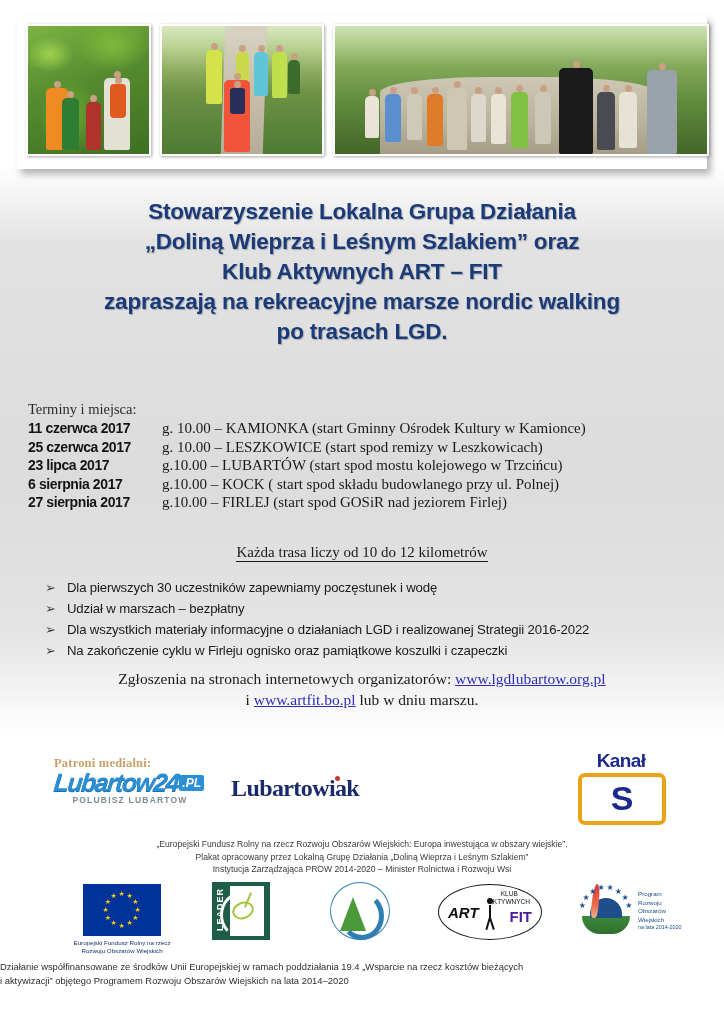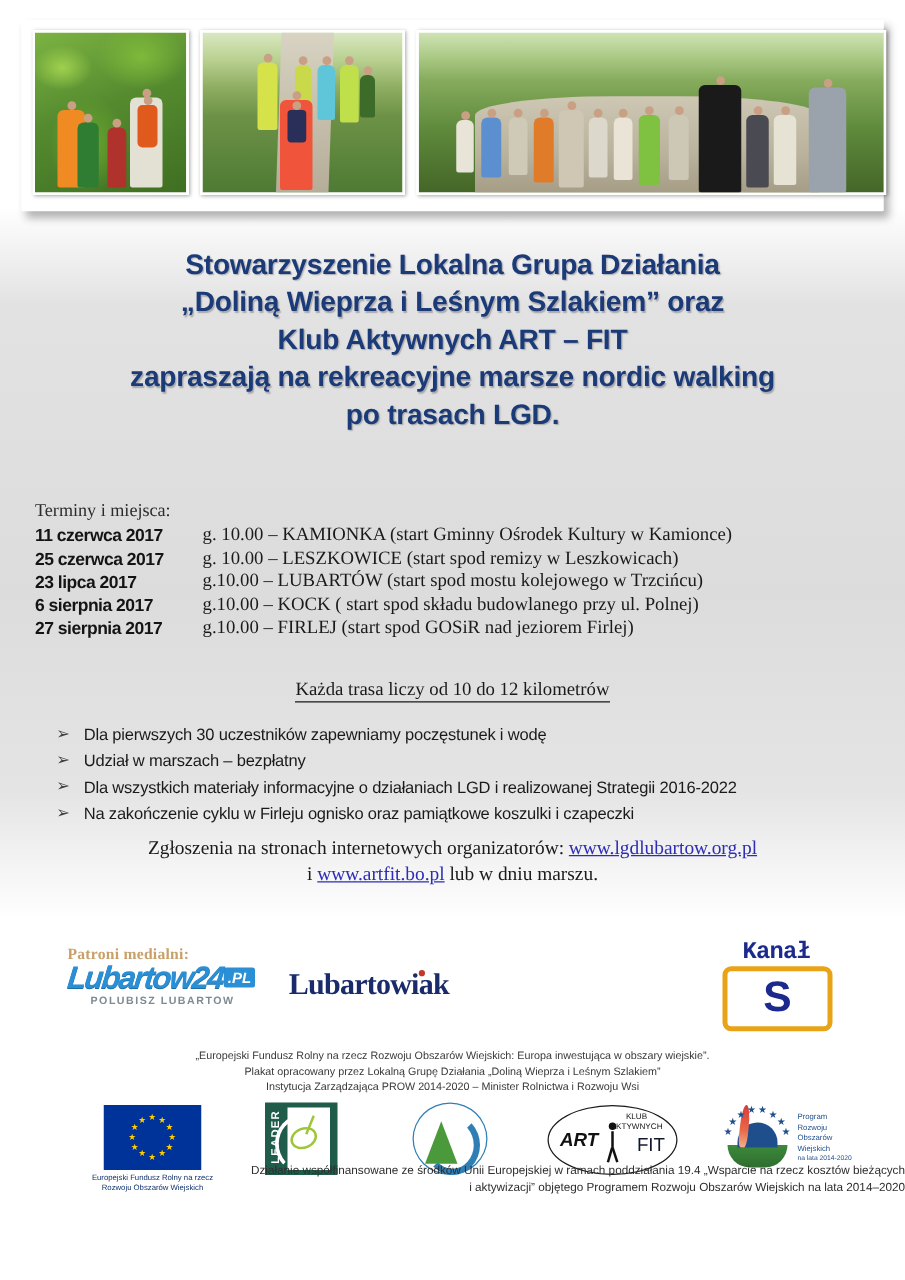--- a/index.html
+++ b/index.html
@@ -185,21 +185,21 @@
   }
   .przeglad .plcircle{
     position:absolute;left:144px;top:18px;width:18px;height:18px;border-radius:50%;
     background:#d4692a;color:#fff;font-size:8px;font-weight:bold;
     font-family:"Liberation Sans", sans-serif;
     text-align:center;line-height:18px;
   }
 
   .kanal{position:absolute;left:578px;top:2px;width:86px;height:68px;}
   .kanal .word{
-    font-family:Liberation Mono, monospace;font-weight:bold;font-size:19px;
+    font-family:Liberation Sans, sans-serif;font-weight:bold;font-size:19px;
     color:#1b2a8c;letter-spacing:-.6px;text-align:center;
   }
   .kanal .box{
     margin-top:1px;width:80px;height:44px;border:4px solid #e8a317;border-radius:7px;
     background:#fff;text-align:center;
   }
   .kanal .s{
     font-family:"Liberation Sans", sans-serif;font-weight:bold;font-size:34px;
     color:#1b2a8c;line-height:42px;
   }
@@ -273,22 +273,22 @@
   .artfit .oval{
     position:absolute;inset:0;border:1.6px solid #1a1a1a;border-radius:50%;
   }
   .artfit .art{
     position:absolute;left:10px;top:20px;
     font-family:"Liberation Sans", sans-serif;font-weight:bold;font-size:15px;
     color:#111;font-style:italic;
   }
   .artfit .fit{
     position:absolute;right:10px;top:24px;
-    font-family:"Liberation Sans", sans-serif;font-weight:normal;font-size:15px;
-    color:#0f172a;
+    font-family:"Liberation Sans", sans-serif;font-weight:bold;font-size:15px;
+    color:#4c1d95;
   }
   .artfit .klub{
     position:absolute;right:12px;top:6px;
     font-family:"Liberation Sans", sans-serif;font-size:6.5px;color:#111;
     line-height:7.5px;text-align:center;
   }
   .artfit .walker{
     position:absolute;left:46px;top:14px;width:12px;height:32px;
   }
   .artfit .walker .head{
@@ -334,21 +334,21 @@
     font-family:"Liberation Sans", sans-serif;font-size:6.2px;color:#1f4e8c;
     line-height:8.5px;
   }
   .prow .pyears{
     position:absolute;left:60px;top:44px;
     font-family:"Liberation Sans", sans-serif;font-size:5.4px;color:#1f4e8c;
   }
 
   
   .footer{
-    position:absolute;left:0;top:929px;width:724px;text-align:right;z-index:3;
+    position:absolute;left:0;top:960px;width:724px;text-align:left;z-index:3;
     font-family:"Liberation Sans", sans-serif;font-size:9.4px;color:#2e2e2e;
     line-height:14px;
   }
 </style>
 </head>
 <body>
 
 <div class="panel-bg"></div>
 
 <div class="banner">

